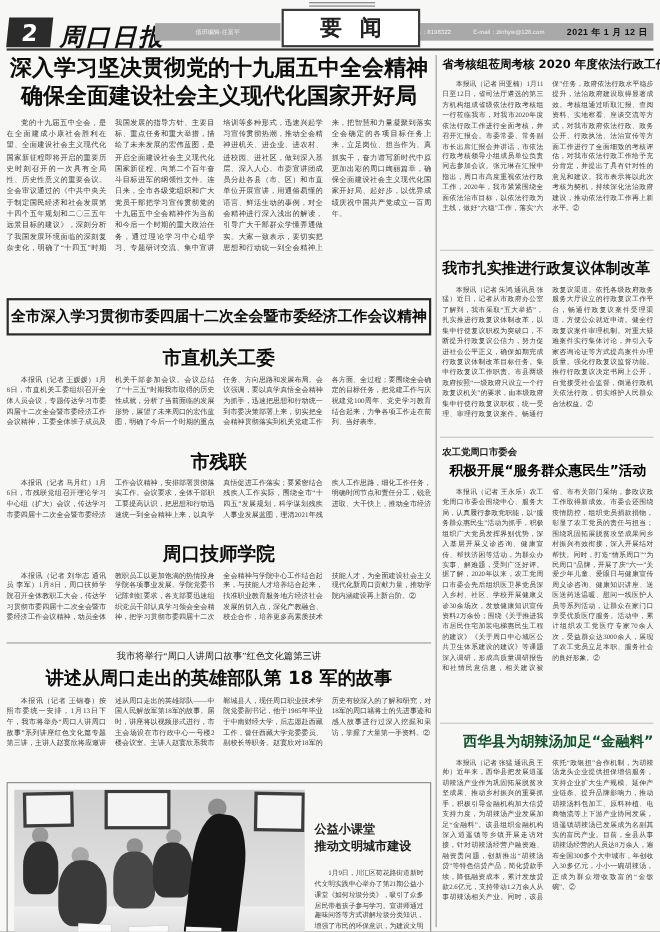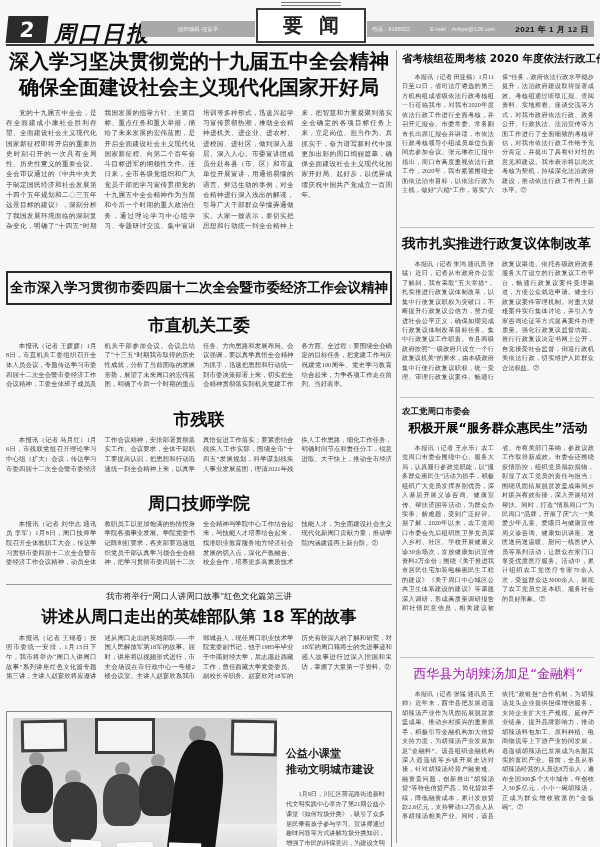--- a/index.html
+++ b/index.html
@@ -13,21 +13,21 @@
            transform:skewX(-6deg);}
   .masthead{position:absolute;left:54px;top:19px;font-weight:bold;font-style:italic;
             font-size:22px;letter-spacing:2px;color:#111;
             font-family:"DejaVu Serif","Liberation Serif",serif;}
   .bar{position:absolute;top:21px;height:16px;background:#a9a9a9;display:flex;
        align-items:center;color:#f2f2f2;font-size:5.5px;
        font-family:"Liberation Sans","DejaVu Sans",sans-serif;}
   .bar-left{left:141px;width:114px;justify-content:center;}
   .bar-right{left:367px;width:227px;justify-content:space-between;padding:0 5px;box-sizing:border-box;}
   .bar-right .date{color:#111;font-weight:bold;font-size:8px;letter-spacing:0.5px;}
-  .secbox{position:absolute;left:256px;top:8px;width:110px;height:35px;background:#fff;
+  .secbox{position:absolute;left:256px;top:8px;width:126px;height:35px;background:#fff;
           border:2px solid #3a3a3a;display:flex;align-items:center;justify-content:center;
           font-size:20px;font-weight:bold;letter-spacing:16px;padding-left:16px;
           box-sizing:border-box;z-index:2;}
   .secbox-rule{position:absolute;left:281px;width:60px;height:1px;background:#777;}
   .hdr-rule{position:absolute;left:6px;top:44px;width:588px;height:2px;background:#3a3a3a;}
   
   .main{position:absolute;top:48px;left:6px;width:588px;height:795px;display:flex;}
   .left-col{width:386px;flex:none;}
   .v-div{width:1px;background:#999;margin:2px 3px 0 4px;flex:none;}
   .right-col{flex:1;min-width:0;}
@@ -66,22 +66,22 @@
   .cap-body{margin-top:10px;font-size:6.2px;line-height:1.6;text-align:justify;
             color:#3d3d3d;text-indent:2em;}
   
   .r-story{padding:0 0 0 2px;}
   .r-h1{font-family:"DejaVu Sans",sans-serif;font-weight:bold;font-size:10.5px;
         text-align:center;white-space:nowrap;margin:4px 0 6px;color:#0d0d0d;}
   .r-h2{font-family:"DejaVu Sans",sans-serif;font-weight:bold;font-size:13.5px;
         text-align:left;white-space:nowrap;margin:7px 0 6px;color:#0d0d0d;}
   .r-h3{font-family:"DejaVu Sans",sans-serif;font-weight:bold;font-size:12.5px;
         text-align:center;white-space:nowrap;margin:2px 0 6px;color:#000000;}
-  .r-h4{font-family:"DejaVu Sans",sans-serif;font-weight:normal;font-size:13px;
-        text-align:center;white-space:nowrap;margin:7px 0 6px;color:#a21caf;}
+  .r-h4{font-family:"DejaVu Sans",sans-serif;font-weight:bold;font-size:13px;
+        text-align:right;white-space:nowrap;margin:7px 0 6px;color:#14532d;}
   .r-kicker{font-family:"DejaVu Sans",sans-serif;font-weight:bold;font-size:8.5px;
             margin-top:8px;color:#222;}
   .r-body{column-count:2;column-gap:8px;font-size:6.2px;line-height:1.52;}
   .rb-1{height:149px;} .rb-2{height:132px;} .rb-3{height:208px;} .rb-4{height:150px;}
   .r-sep{border-top:1px solid #c2c2c2;margin:6px 0 0;}
 </style>
 </head>
 <body>
 
 <div class="page">

